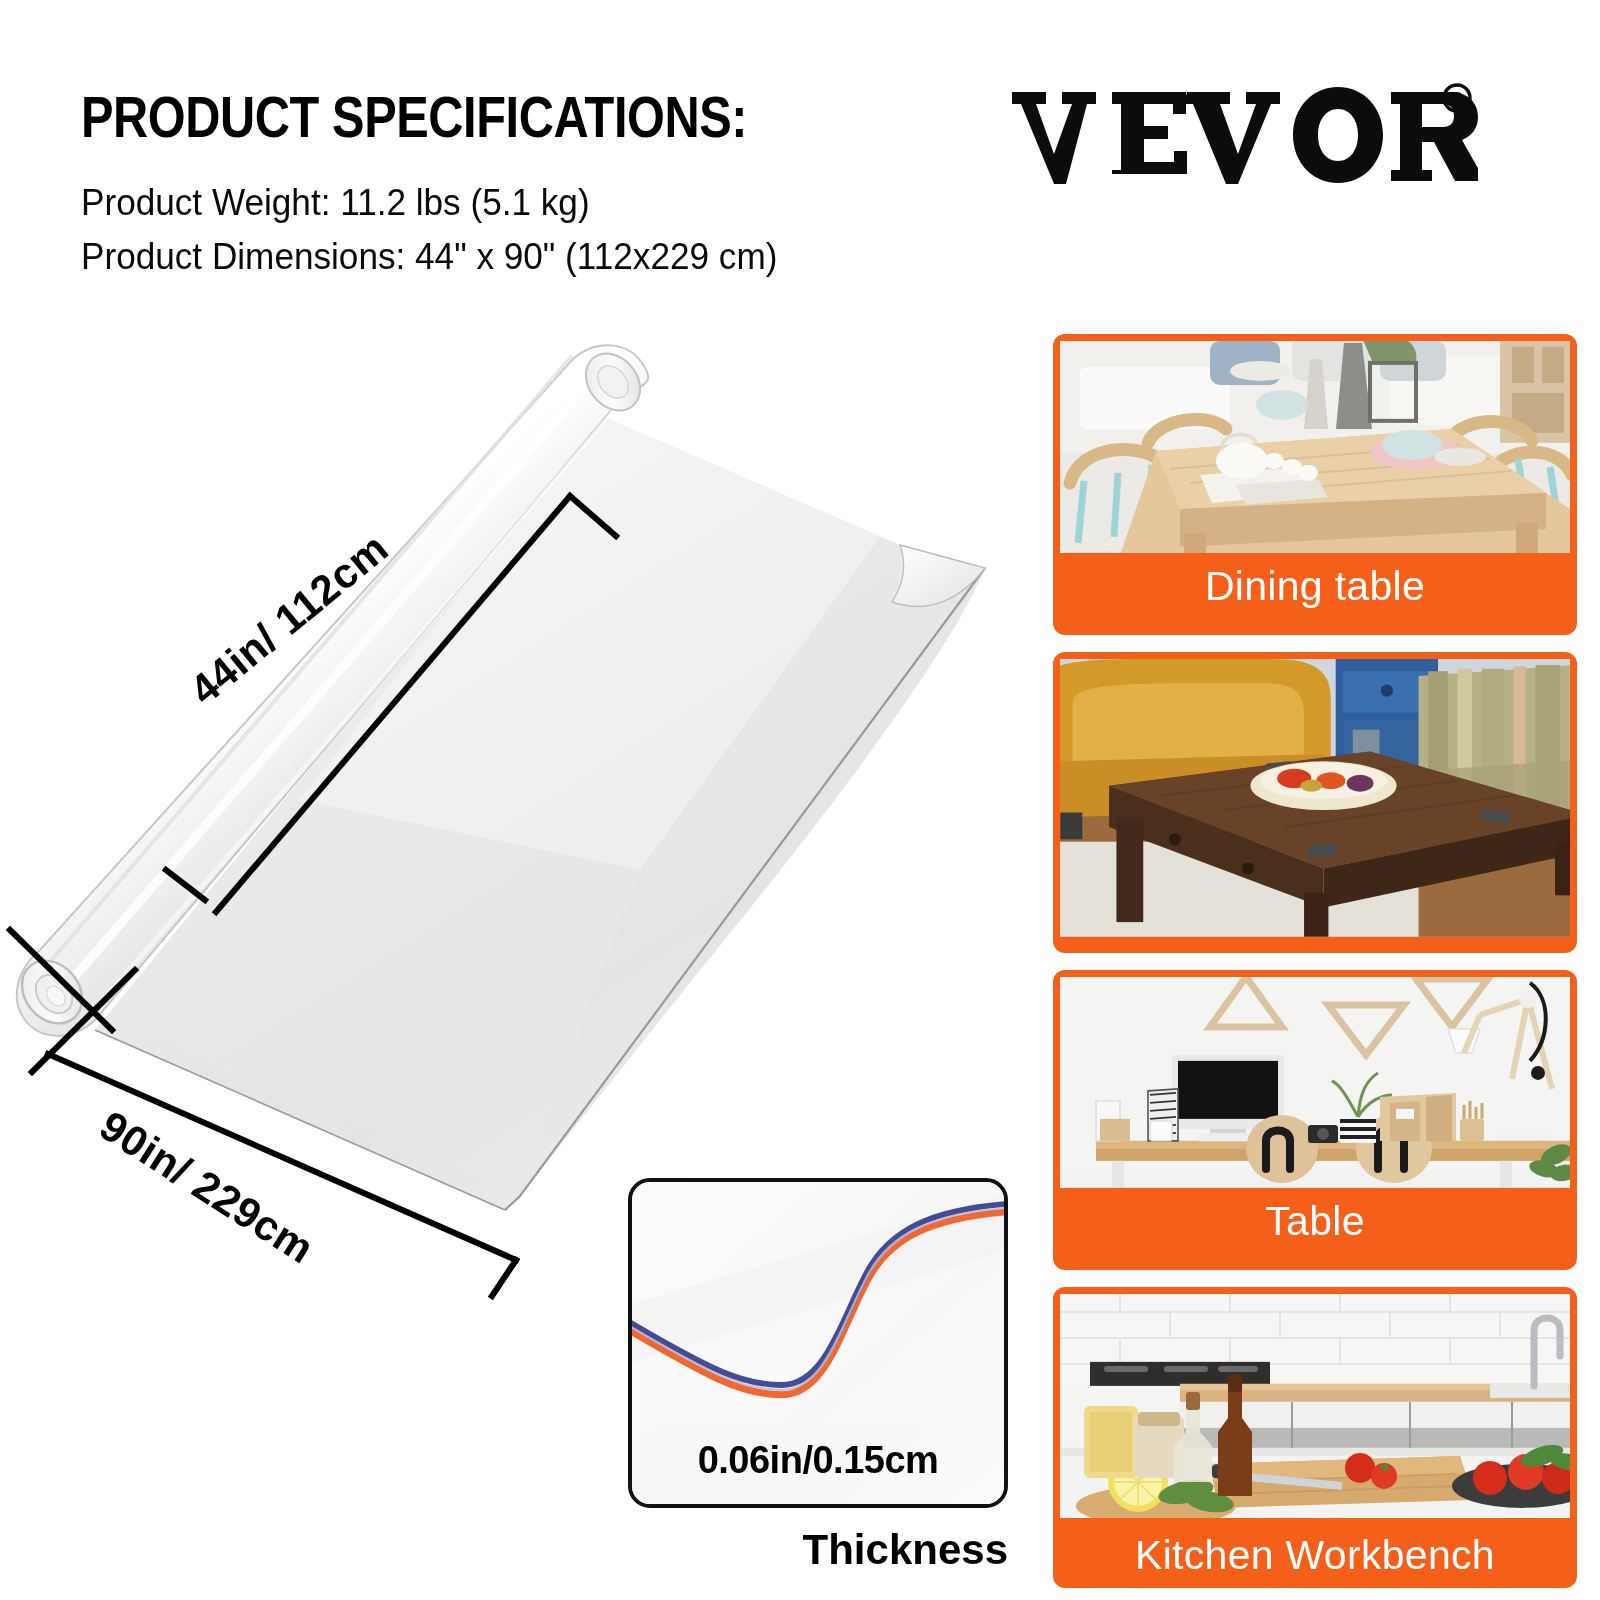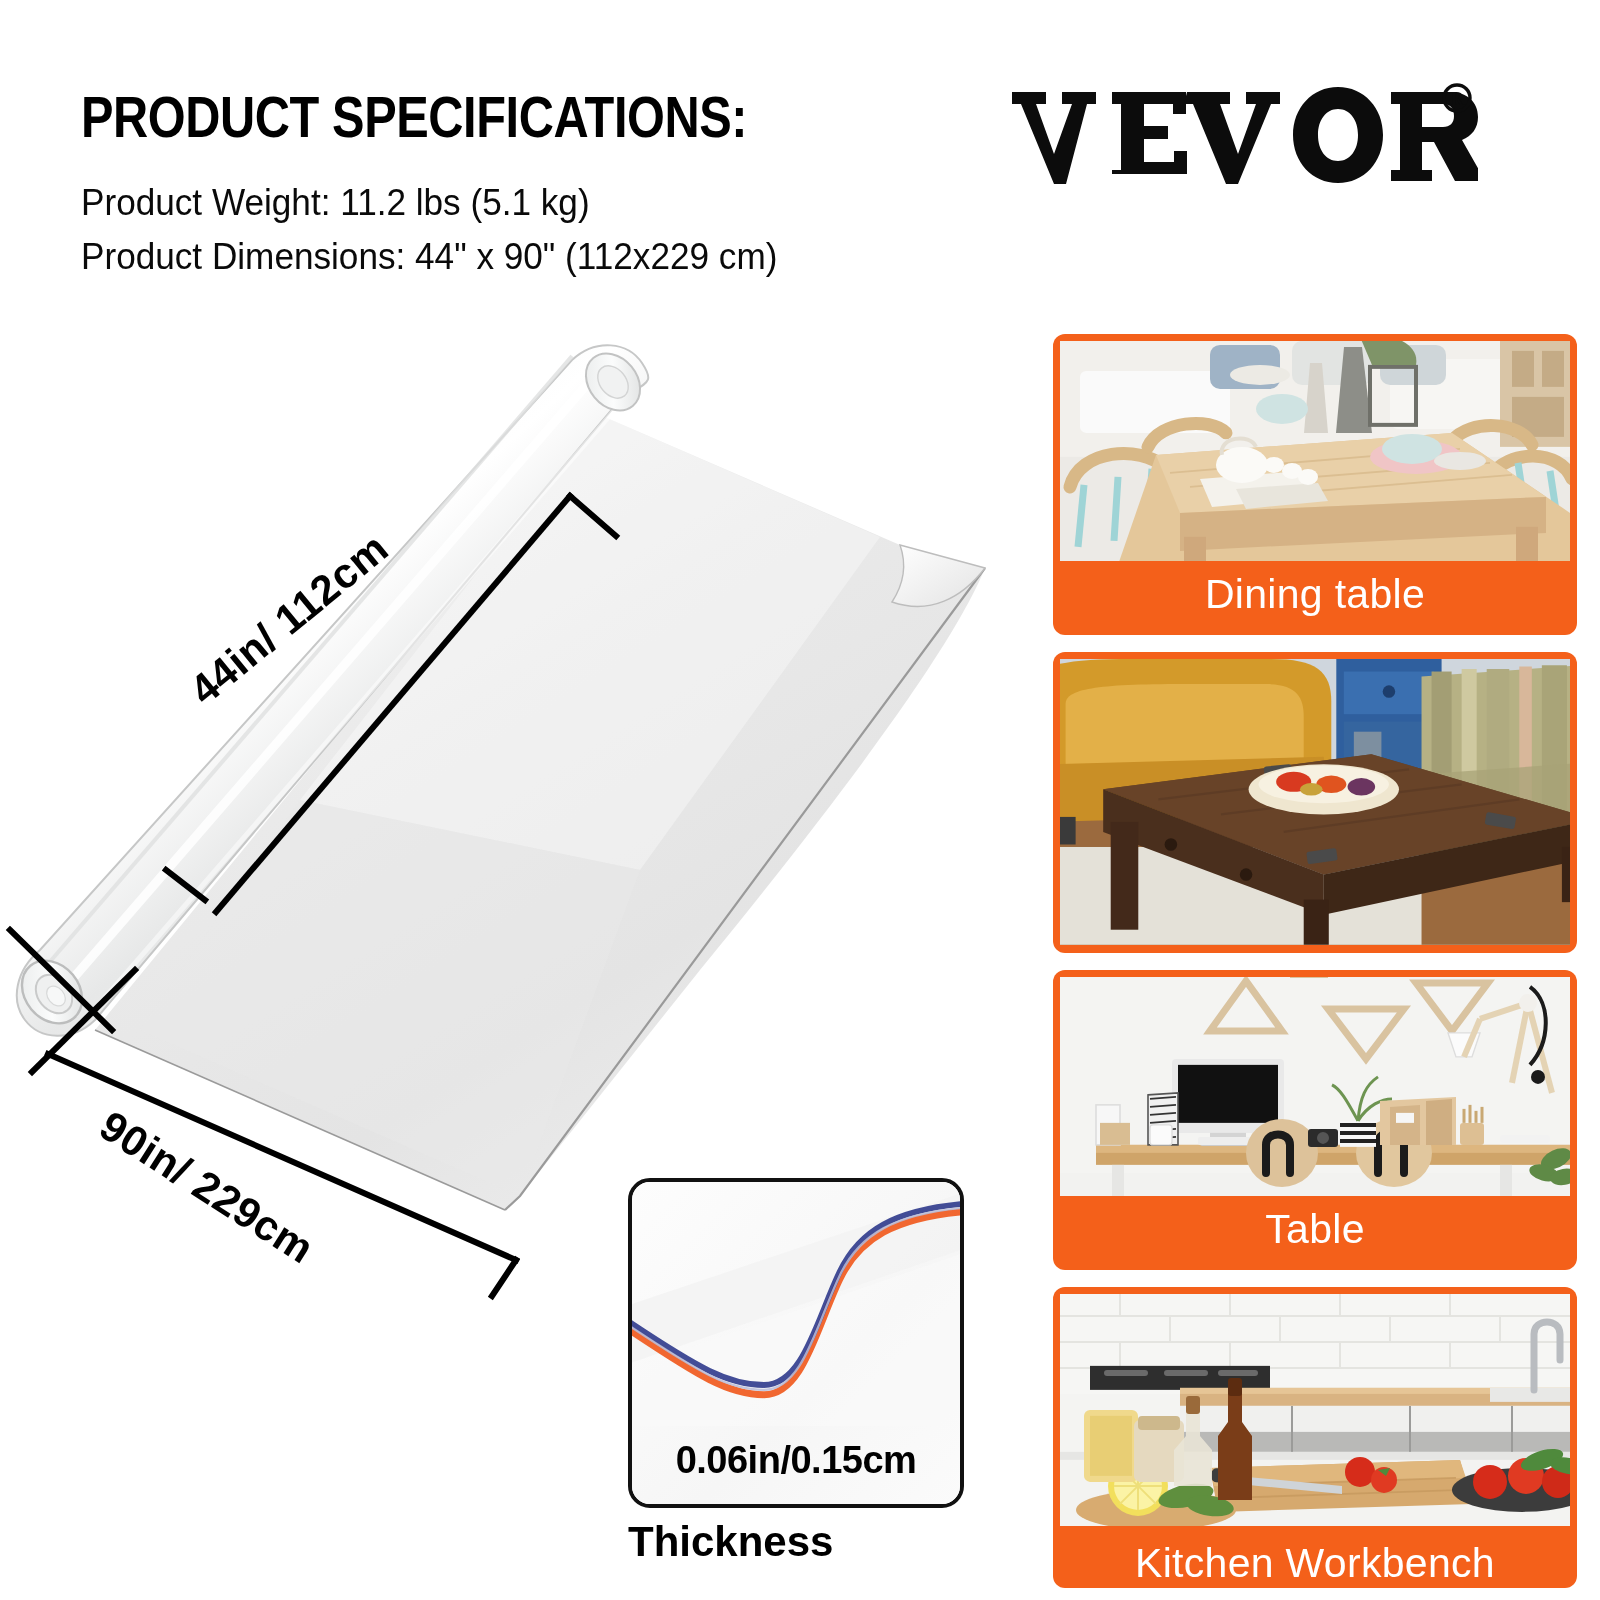--- a/index.html
+++ b/index.html
@@ -65,21 +65,21 @@
   }
   #dim-label-length {
     left:104px; top:1098px;
     transform:rotate(32.5deg);
     transform-origin:left center;
   }
 
   
   #thickness-callout {
     position:absolute; left:628px; top:1178px;
-    width:336px; height:330px;
+    width:380px; height:330px;
   }
   #thickness-box {
     position:absolute; inset:0;
     border:4px solid #111;
     border-radius:22px;
     background:#ffffff;
     overflow:hidden;
   }
   #thickness-box svg { display:block; width:100%; height:100%; }
   #thickness-value {
@@ -87,40 +87,40 @@
     left:0; right:0; bottom:26px;
     text-align:center;
     font-size:38px;
     font-weight:bold;
     color:#000;
     letter-spacing:-0.5px;
     z-index:3;
   }
   #thickness-caption {
     position:absolute;
-    left:0; right:0; top:340px;
-    text-align:left;
+    left:0; right:0; top:348px;
+    text-align:right;
     font-size:42px;
     font-weight:bold;
     color:#000;
   }
 
   
   #scene-cards {
     position:absolute;
     left:1053px; top:334px;
     width:524px; height:1254px;
     display:flex; flex-direction:column;
     gap:17px;
   }
   .scene-card {
     flex:1 1 0;
     background:#F4601A;
     border-radius:12px;
-    padding:7px 7px 8px 7px;
+    padding:7px 7px 16px 7px;
     display:flex; flex-direction:column;
     overflow:hidden;
   }
   .scene-photo {
     flex:1 1 auto;
     position:relative;
     overflow:hidden;
     background:#d8d8d8;
   }
   .scene-photo svg { display:block; width:100%; height:100%; }

